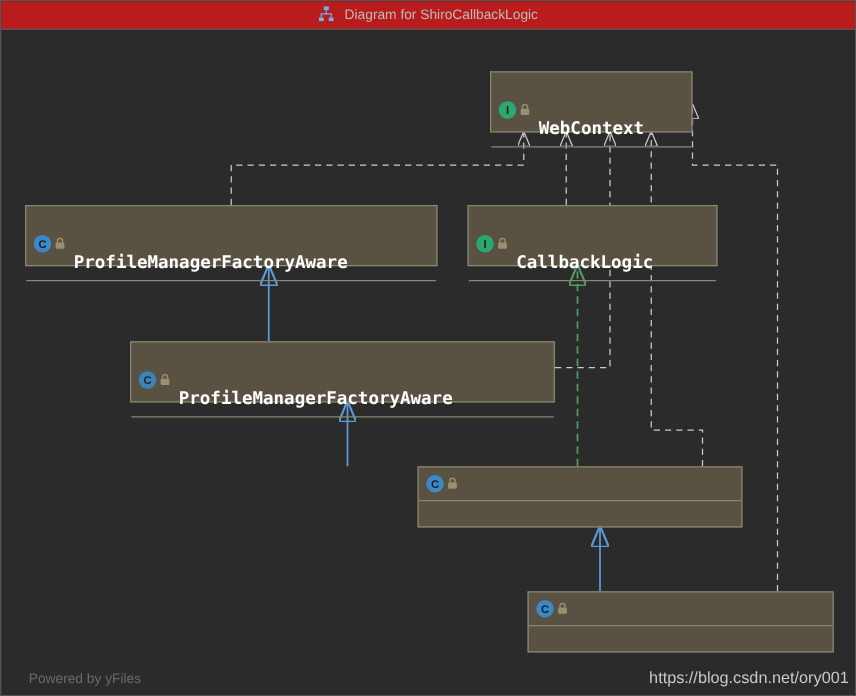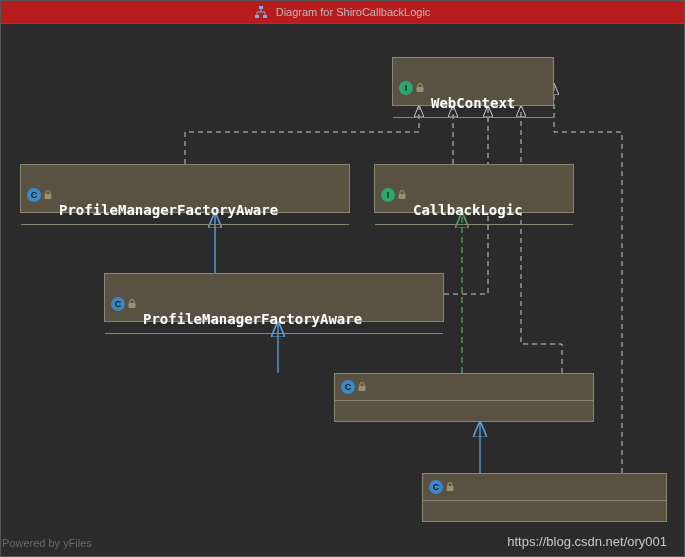--- a/index.html
+++ b/index.html
@@ -96,29 +96,29 @@
     margin-top: 31px;
   }
   svg.edges {
     position: absolute;
     left: 0;
     top: 0;
     pointer-events: none;
   }
   .footer-left {
     position: absolute;
-    left: 0;
+    left: 21px;
     bottom: 6px;
     color: #6a6a6a;
     font-size: 11px;
     font-family: "Segoe UI", sans-serif;
   }
   .footer-right {
     position: absolute;
-    right: 16px;
+    right: 4px;
     bottom: 6px;
     color: #c8c8c8;
     font-size: 13px;
     font-family: "Segoe UI", sans-serif;
   }
 </style>
 </head>
 <body>
 
 <div class="window">

